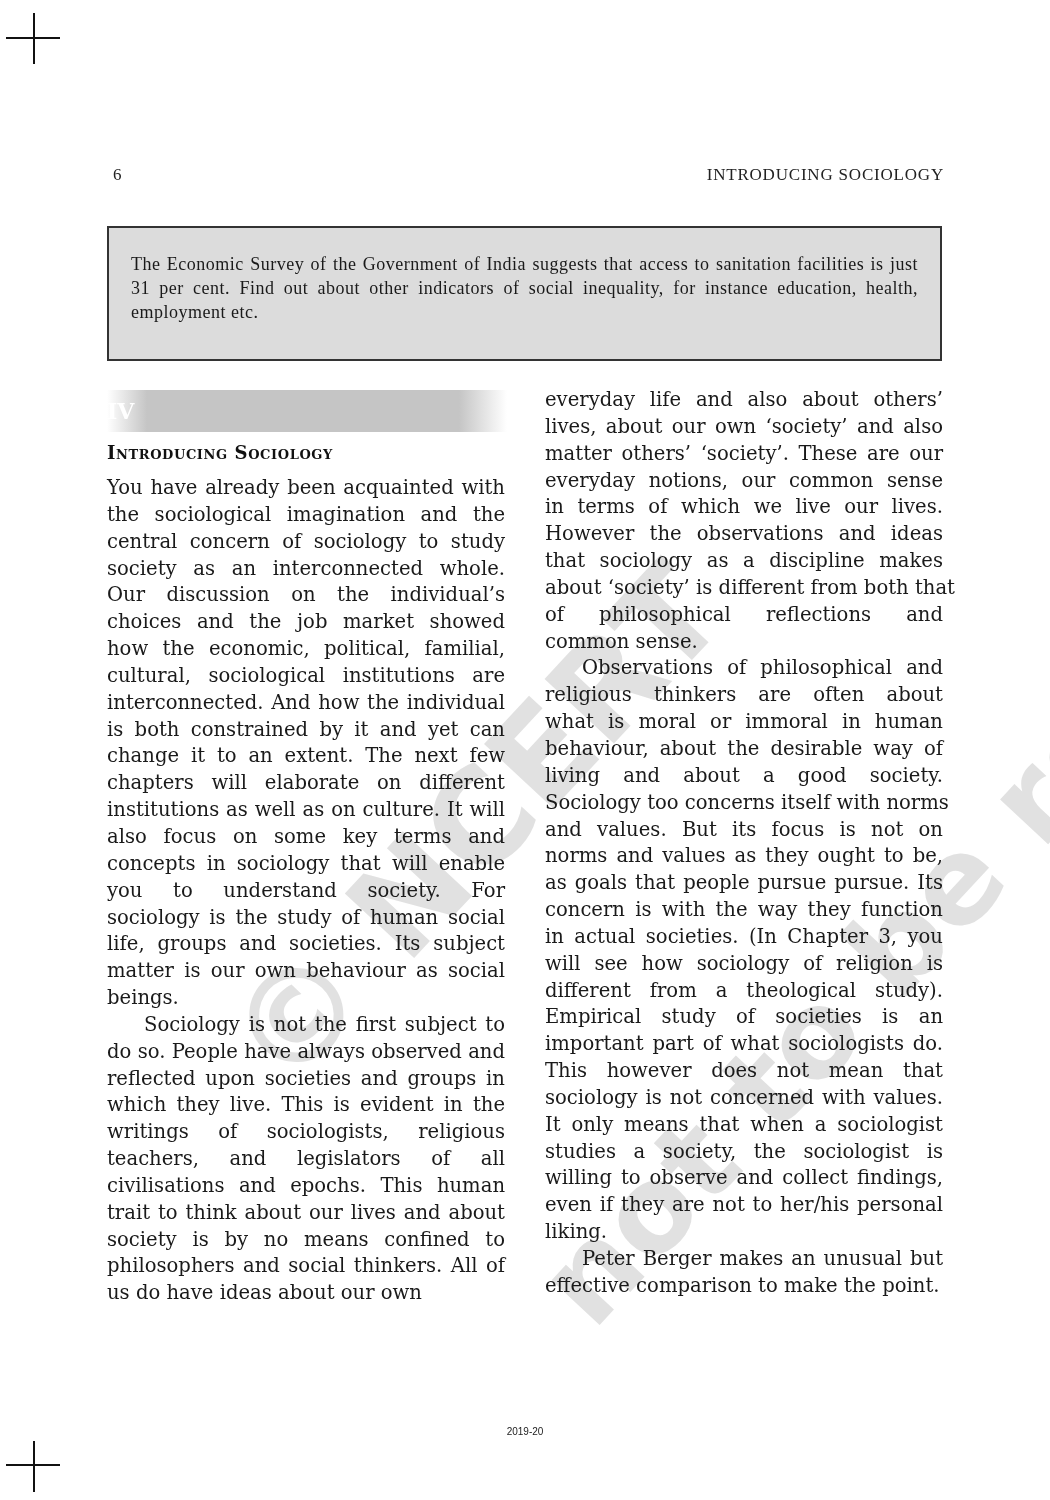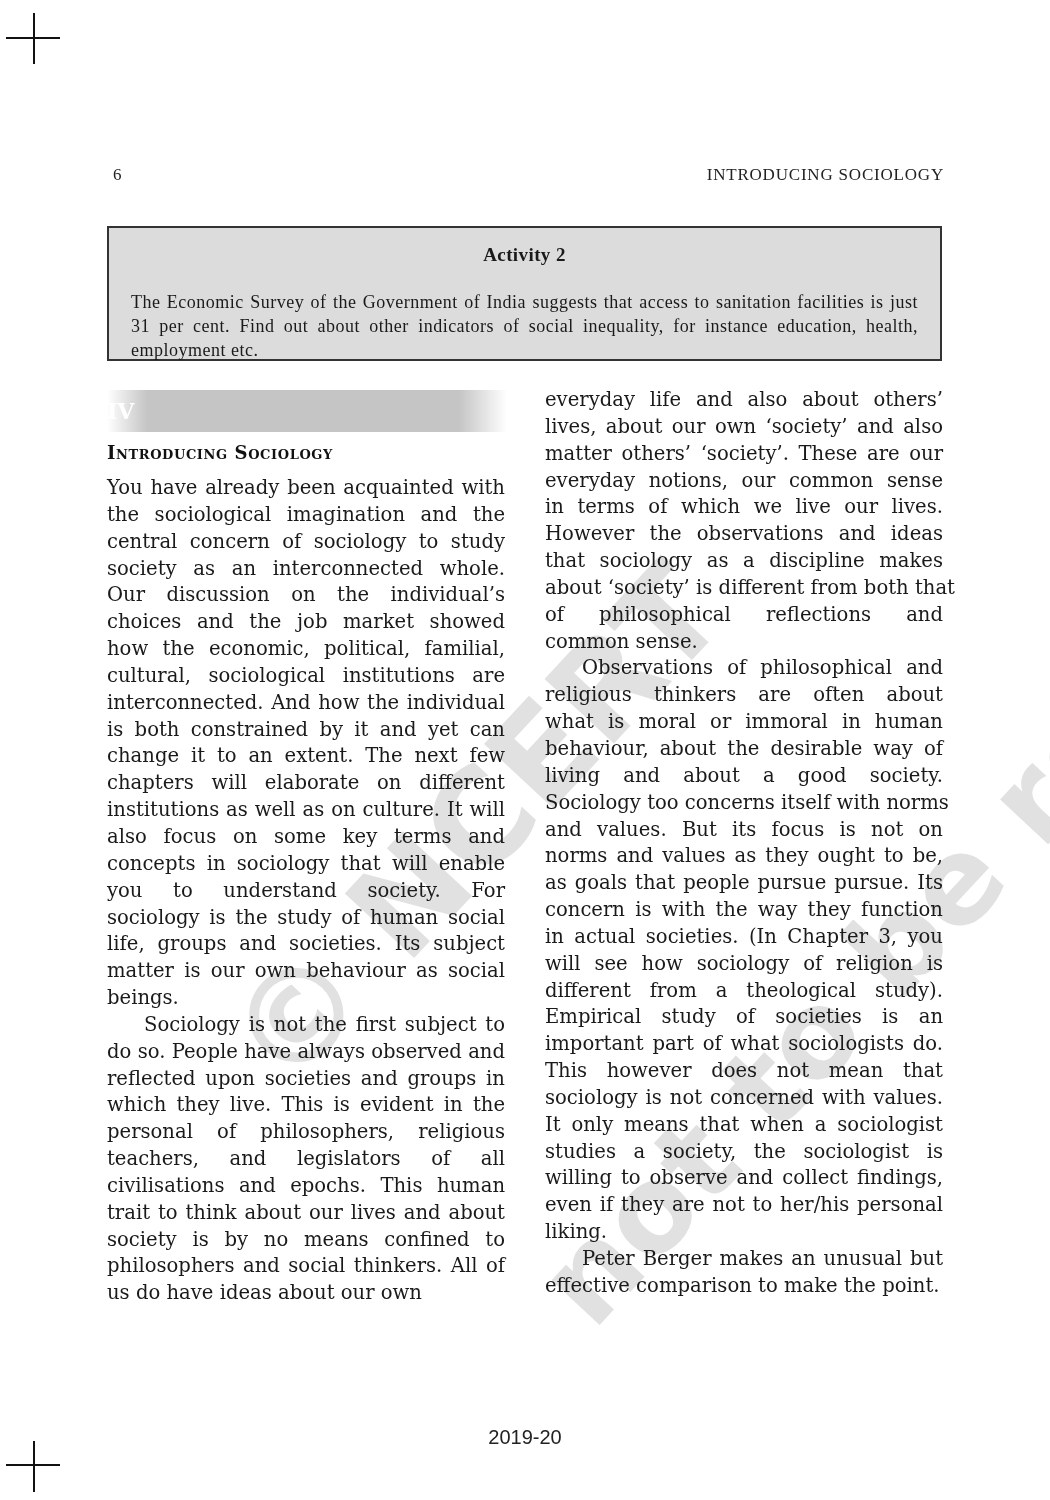--- a/index.html
+++ b/index.html
@@ -33,37 +33,36 @@
   .col-left { left: 107px; top: 475px; width: 398px; }
   .col-right { left: 545px; top: 387px; width: 398px; }
   .line { display: block; white-space: nowrap; text-align: justify; text-align-last: justify; height: 26.85px; overflow: visible; }
   .line.last { text-align-last: left; }
   .line.indent { padding-left: 37px; }
 
   .watermark { position: absolute; pointer-events: none; color: rgba(170,170,170,0.35); font-family: "DejaVu Sans", sans-serif; font-size: 130px; font-weight: bold; white-space: nowrap; transform-origin: center; }
   .wm1 { left: 150px; top: 750px; transform: rotate(-47deg); }
   .wm2 { left: 330px; top: 700px; transform: rotate(-47deg); font-size: 120px; }
 
-  .footer-year { position: absolute; top: 1426px; left: 0; right: 0; text-align: center; font-family: "Liberation Sans", sans-serif; font-size: 20px; color: #222; }
+  .footer-year { position: absolute; top: 1426px; left: 0; right: 0; text-align: center; font-family: "Liberation Sans", sans-serif; font-size: 10px; color: #222; }
 </style>
 </head>
 <body>
 
 <div class="crop-mark crop-top">
   <div class="h"></div>
   <div class="v"></div>
 </div>
 
 <div class="running-head">
   <span class="page-num">6</span>
   <span class="title">INTRODUCING SOCIOLOGY</span>
 </div>
 
 <div class="activity-box">
-  <div class="act-title">Activity 2</div>
   <div class="act-body">The Economic Survey of the Government of India suggests that access to sanitation facilities is just 31 per cent. Find out about other indicators of social inequality, for instance education, health, employment etc.</div>
 </div>
 
 <div class="section-band">
   <div class="numeral">IV</div>
 </div>
 
 <div class="section-heading">Introducing Sociology</div>
 
 <div class="watermark wm1">© NCERT</div>
@@ -87,21 +86,21 @@
     <span class="line">concepts in sociology that will enable</span>
     <span class="line">you to understand society.  For</span>
     <span class="line">sociology is the study of human social</span>
     <span class="line">life, groups and societies. Its subject</span>
     <span class="line">matter is our own behaviour as social</span>
     <span class="line last">beings.</span>
     <span class="line indent">Sociology is not the first subject to</span>
     <span class="line">do so. People have always observed and</span>
     <span class="line">reflected upon societies and groups in</span>
     <span class="line">which they live. This is evident in the</span>
-    <span class="line">personal of philosophers, religious</span>
+    <span class="line">writings of sociologists, religious</span>
     <span class="line">teachers, and legislators of all</span>
     <span class="line">civilisations and epochs. This human</span>
     <span class="line">trait to think about our lives and about</span>
     <span class="line">society is by no means confined to</span>
     <span class="line">philosophers and social thinkers. All of</span>
     <span class="line last">us do have ideas about our own</span>
   </div>
 <div class="column col-right" id="col-right">
     <span class="line">everyday life and also about others’</span>
     <span class="line">lives, about our own ‘society’ and also</span>

